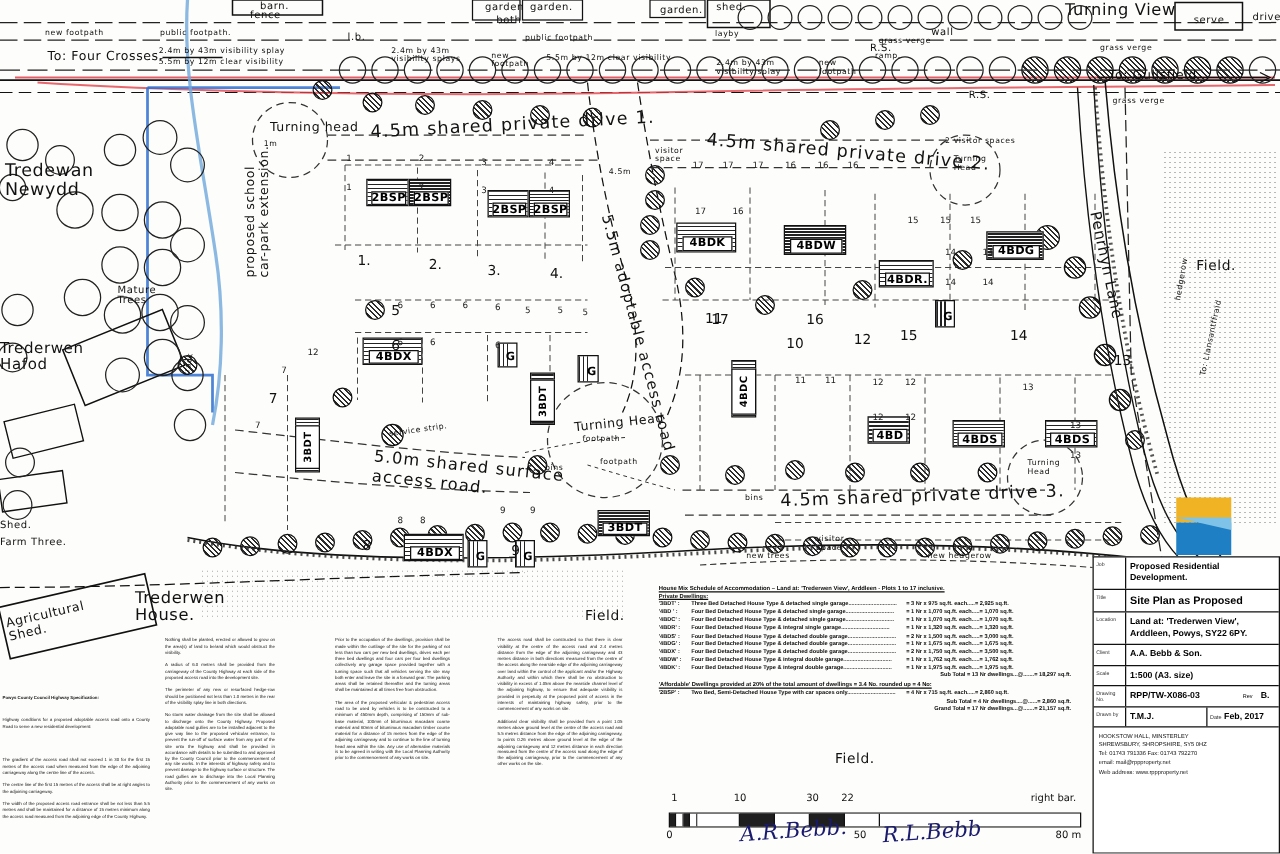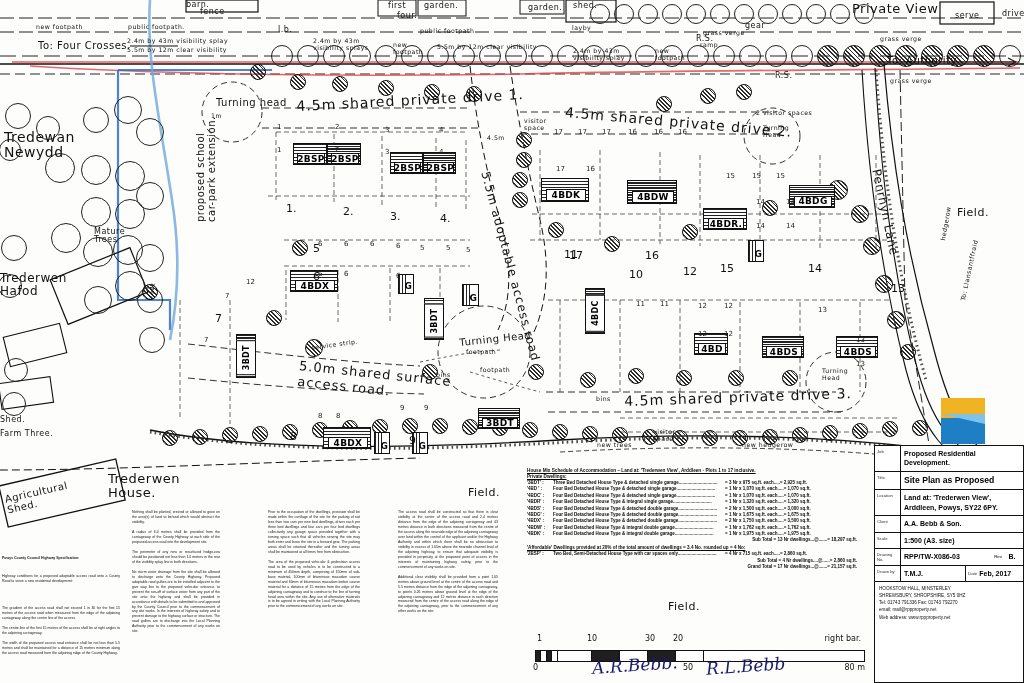--- a/index.html
+++ b/index.html
@@ -505,51 +505,51 @@
       <div class="plotnum" style="left: 424px; top: 404px; font-size: 7px; color: rgb(34, 34, 34);">9</div>
     </div>
 
   <div id="places-layer">
       <div class="txt hand" style="left: 4px; top: 130px; font-size: 14px;">Tredewan
 Newydd</div>
       <div class="txt hand" style="left: 0px; top: 272px; font-size: 12px;">Trederwen
 Hafod</div>
       <div class="txt hand" style="left: 108px; top: 472px; font-size: 13px;">Trederwen
 House.</div>
-      <div class="txt hand" style="left: 852px; top: 2px; font-size: 13px;">Private View</div>
+      <div class="txt hand" style="left: 852px; top: 2px; font-size: 13px;">Turning View</div>
       <div class="txt hand" style="left: 882px; top: 168px; font-size: 12px; transform: rotate(78deg); transform-origin: left top;">Penrhyn Lane</div>
       <div class="txt hand" style="left: 94px; top: 228px; font-size: 8px;">Mature
 Trees</div>
       <div class="txt hand" style="left: 4px; top: 495px; font-size: 10px; transform: rotate(-13deg); transform-origin: left top;">Agricultural
 Shed.</div>
       <div class="txt hand" style="left: 0px; top: 416px; font-size: 8px;">Shed.</div>
       <div class="txt hand" style="left: 0px; top: 430px; font-size: 8px;">Farm Three.</div>
       <div class="txt hand" style="left: 573px; top: 2px; font-size: 8px;">shed.</div>
-      <div class="txt hand" style="left: 388px; top: 2px; font-size: 8px;">first</div>
+      <div class="txt hand" style="left: 388px; top: 2px; font-size: 8px;">garden</div>
       <div class="txt hand" style="left: 424px; top: 2px; font-size: 8px;">garden.</div>
       <div class="txt hand" style="left: 528px; top: 4px; font-size: 8px;">garden.</div>
-      <div class="txt hand" style="left: 397px; top: 12px; font-size: 8px;">four.</div>
-      <div class="txt hand" style="left: 745px; top: 22px; font-size: 8px;">gear</div>
+      <div class="txt hand" style="left: 397px; top: 12px; font-size: 8px;">both.</div>
+      <div class="txt hand" style="left: 745px; top: 22px; font-size: 8px;">wall</div>
       <div class="txt hand" style="left: 955px; top: 12px; font-size: 8px;">serve</div>
       <div class="txt hand" style="left: 1002px; top: 10px; font-size: 8px;">drive</div>
-      <div class="txt hand" style="left: 186px; top: 1px; font-size: 8px;">barn.</div>
+      <div class="txt hand" style="left: 208px; top: 1px; font-size: 8px;">barn.</div>
       <div class="txt hand" style="left: 200px; top: 8px; font-size: 8px;">fence</div>
       <div class="txt hand" style="left: 278px; top: 26px; font-size: 8px;">l.b.</div>
       <div class="txt hand" style="left: 957px; top: 207px; font-size: 11px;">Field.</div>
       <div class="txt hand" style="left: 468px; top: 487px; font-size: 11px;">Field.</div>
       <div class="txt hand" style="left: 668px; top: 601px; font-size: 11px;">Field.</div>
       <div class="txt hand" style="left: 775px; top: 72px; font-size: 8px;">R.S.</div>
       <div class="txt hand" style="left: 696px; top: 35px; font-size: 8px;">R.S.</div>
     </div>
   <div id="annot-layer">
       <div class="txt hand" style="left: 36px; top: 24px; font-size: 6.2px;">new footpath</div>
       <div class="txt hand" style="left: 128px; top: 24px; font-size: 6.2px;">public footpath.</div>
       <div class="txt hand" style="left: 420px; top: 28px; font-size: 6.2px;">public footpath</div>
       <div class="txt hand" style="left: 38px; top: 41px; font-size: 10px;">To: Four Crosses.</div>
-      <div class="txt hand" style="left: 887px; top: 56px; font-size: 10px;">To: Authority</div>
+      <div class="txt hand" style="left: 887px; top: 56px; font-size: 10px;">To: Guilsfield</div>
       <div class="txt hand" style="left: 127px; top: 38px; font-size: 6.2px;">2.4m by 43m visibility splay</div>
       <div class="txt hand" style="left: 127px; top: 47px; font-size: 6.2px;">5.5m by 12m clear visibility</div>
       <div class="txt hand" style="left: 313px; top: 38px; font-size: 6.2px;">2.4m by 43m
 visibility splays</div>
       <div class="txt hand" style="left: 393px; top: 42px; font-size: 6.2px;">new
 footpath</div>
       <div class="txt hand" style="left: 437px; top: 44px; font-size: 6.2px;">5.5m by 12m clear visibility</div>
       <div class="txt hand" style="left: 573px; top: 48px; font-size: 6.2px;">2.4m by 43m
 visibility splay</div>
       <div class="txt hand" style="left: 655px; top: 48px; font-size: 6.2px;">new
@@ -695,21 +695,21 @@
         <div style="margin-bottom: 5px;">The access road shall be constructed so that there is clear visibility at the centre of the access road and 2.4 metres distance from the edge of the adjoining carriageway and 43 metres distance in both directions measured from the centre of the access along the nearside edge of the adjoining carriageway over land within the control of the applicant and/or the Highway Authority and within which there shall be no obstruction to visibility in excess of 1.05m above the nearside channel level of the adjoining highway, to ensure that adequate visibility is provided in perpetuity at the proposed point of access in the interests of maintaining highway safety, prior to the commencement of any works on site.</div>
         <div style="margin-bottom: 5px;">Additional clear visibility shall be provided from a point 1.05 metres above ground level at the centre of the access road and 5.5 metres distance from the edge of the adjoining carriageway, to points 0.26 metres above ground level at the edge of the adjoining carriageway and 12 metres distance in each direction measured from the centre of the access road along the edge of the adjoining carriageway, prior to the commencement of any other works on the site.</div>
       </div>
   </div>
 
   <div id="scalebar">
     <div style="position:relative;height:14px;">
       <span class="sb-num" style="left:2px;top:-2px;">1</span>
       <span class="sb-num" style="left:52px;top:-2px;">10</span>
       <span class="sb-num" style="left:110px;top:-2px;">30</span>
-      <span class="sb-num" style="left:138px;top:-2px;">20</span>
+      <span class="sb-num" style="left:138px;top:-2px;">22</span>
       <span class="sb-num" style="right:4px;top:-2px;">right bar.</span>
     </div>
     <div class="sb-track">
       <div class="sb-seg sb-dark" style="width:5px;"></div>
       <div class="sb-seg sb-light" style="width:6px;"></div>
       <div class="sb-seg sb-dark" style="width:5px;"></div>
       <div class="sb-seg sb-light" style="width:6px;"></div>
       <div class="sb-seg sb-light" style="width:34px;"></div>
       <div class="sb-seg sb-dark" style="width:28px;"></div>
       <div class="sb-seg sb-light" style="width:28px;"></div>

